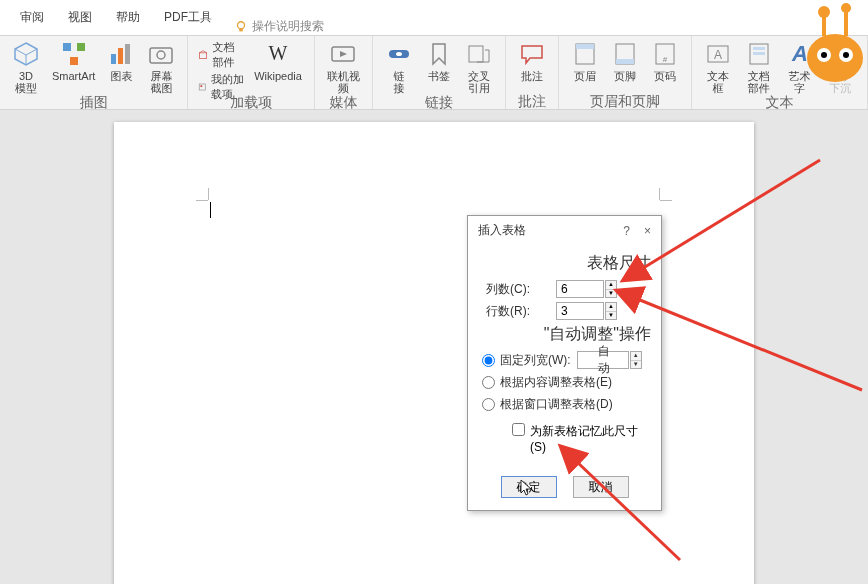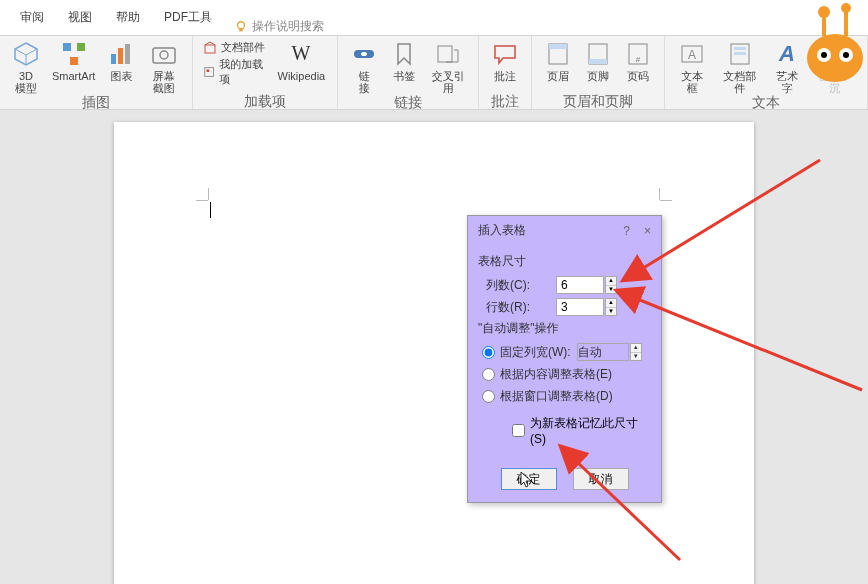--- a/index.html
+++ b/index.html
@@ -90,51 +90,51 @@
 .corner-mark.tr::before { width: 1px; height: 12px; top: -12px; right: 0; }
 .corner-mark.tr::after { width: 12px; height: 1px; top: 0; right: -12px; }
 .cursor-mark {
   position: absolute; top: 80px; left: 96px;
   width: 1px; height: 16px; background: #000;
 }
 .dialog {
   position: absolute;
   top: 215px; left: 467px;
   width: 195px;
-  background: #c4b5fd;
+  background: #ffffff;
   border: 1px solid #999;
   box-shadow: 2px 2px 6px rgba(0,0,0,0.25);
 }
 .dialog-title {
   display: flex; align-items: center; justify-content: space-between;
   padding: 6px 10px;
 }
 .dialog-title .t { font-size: 12px; color: #333; }
 .dialog-title .btns { display: flex; gap: 14px; color: #666; }
 .dialog-body { padding: 4px 10px 8px 10px; }
-.section-label { font-size: 12px; color: #333; margin-top: 4px; margin-bottom: 6px; }
+.section-label { font-size: 16px; color: #333; margin-top: 4px; margin-bottom: 6px; text-align: right; }
 .field-row { display: flex; align-items: flex-end; margin: 4px 0 4px 8px; }
 .field-row label { width: 70px; font-size: 12px; color: #333; }
 .num-input {
   width: 48px; height: 18px; border: 1px solid #aaa;
   padding: 0 4px; font-size: 12px;
 }
 .spinner {
   display: flex; flex-direction: column; margin-left: 1px;
   border: 1px solid #aaa; height: 18px; width: 12px;
 }
 .spinner div { flex: 1; font-size: 6px; text-align: center; line-height: 7px; background: #f4f4f4; border-bottom: 1px solid #ccc; cursor: pointer; }
 .spinner div:last-child { border-bottom: none; }
 .radio-row { display: flex; align-items: center; margin: 5px 0 5px 4px; font-size: 12px; color: #333; }
 .radio-row input { margin-right: 5px; }
 .select-box {
   width: 52px; height: 18px; border: 1px solid #aaa; margin-left: 6px;
-  font-size: 12px; padding: 0 0; display: flex; align-items: center; justify-content: space-between;
-}
-.check-row { display: flex; align-items: center; margin: 10px 0 8px 2px; font-size: 12px; padding-left: 32px; }
+  font-size: 12px; padding: 0 20px; display: flex; align-items: center; justify-content: space-between;
+}
+.check-row { display: flex; align-items: flex-start; margin: 10px 0 8px 2px; font-size: 12px; padding-left: 32px; }
 .check-row input { margin-right: 5px; }
 .dialog-footer {
   display: flex; justify-content: center; gap: 16px;
   padding: 6px 10px 12px 10px;
 }
 .dlg-btn {
   width: 56px; height: 22px; border: 1px solid #aaa;
   background: #f0f0f0; font-size: 12px; cursor: pointer;
   display: flex; align-items: center; justify-content: center;
 }
@@ -235,20 +235,34 @@
             <svg viewBox="0 0 28 28">
               <text x="14" y="20" text-anchor="middle" font-size="20" font-family="serif" fill="#333">W</text>
             </svg>
           </div>
         <span>Wikipedia</span>
       </div>
     </div>
     <div class="group-label">加载项</div>
   </div>
 
+  <div class="group">
+    <div class="group-items">
+      <div class="big-btn">
+        <div class="icon">
+            <svg viewBox="0 0 28 28">
+              <rect x="3" y="7" width="22" height="14" rx="2" fill="none" stroke="#888" stroke-width="1.5"></rect>
+              <polygon points="11,11 18,14 11,17" fill="#888"></polygon>
+            </svg>
+          </div>
+        <span>联机视频</span>
+      </div>
+    </div>
+    <div class="group-label">媒体</div>
+  </div>
 
   <div class="group">
     <div class="group-items">
       <div class="big-btn">
         <div class="icon">
             <svg viewBox="0 0 28 28">
               <rect x="4" y="10" width="20" height="8" rx="4" fill="#4a7ab8"></rect>
               <ellipse cx="14" cy="14" rx="3" ry="2" fill="#fff"></ellipse>
             </svg>
           </div>

